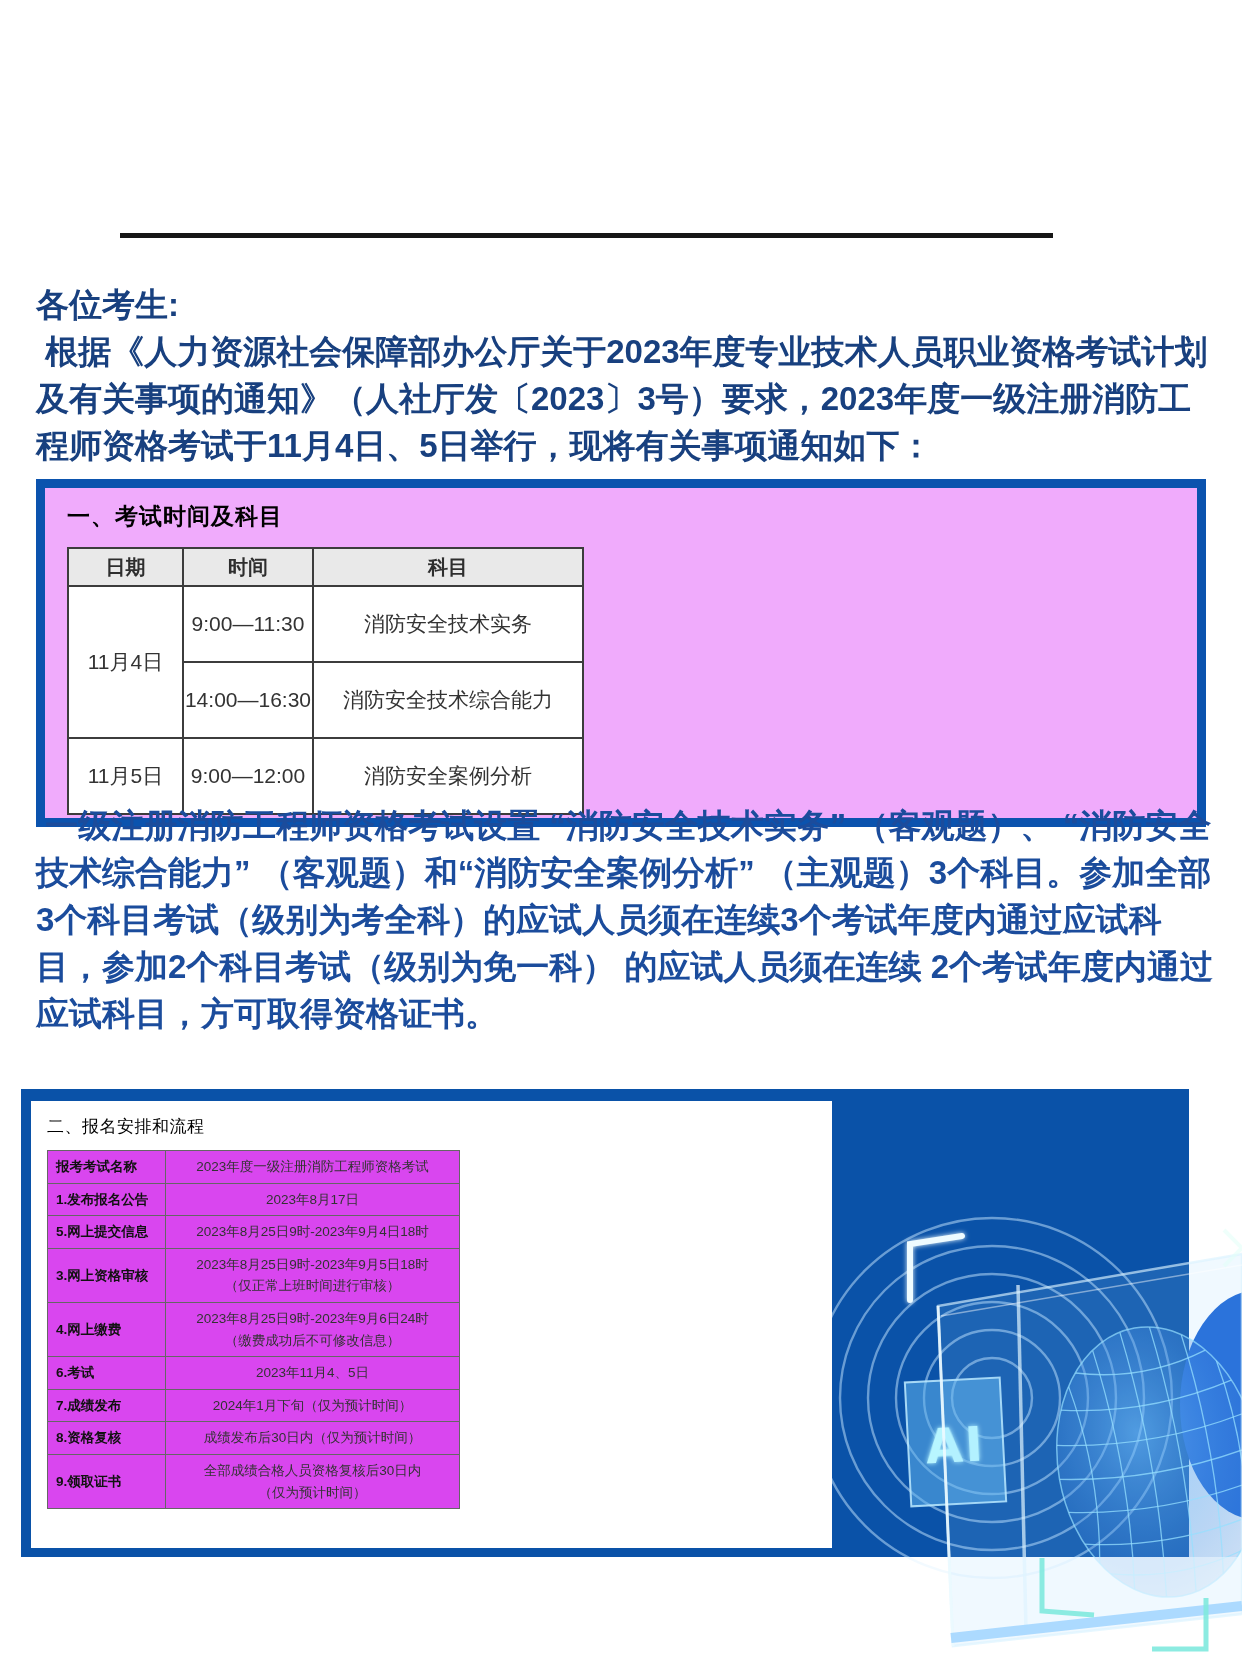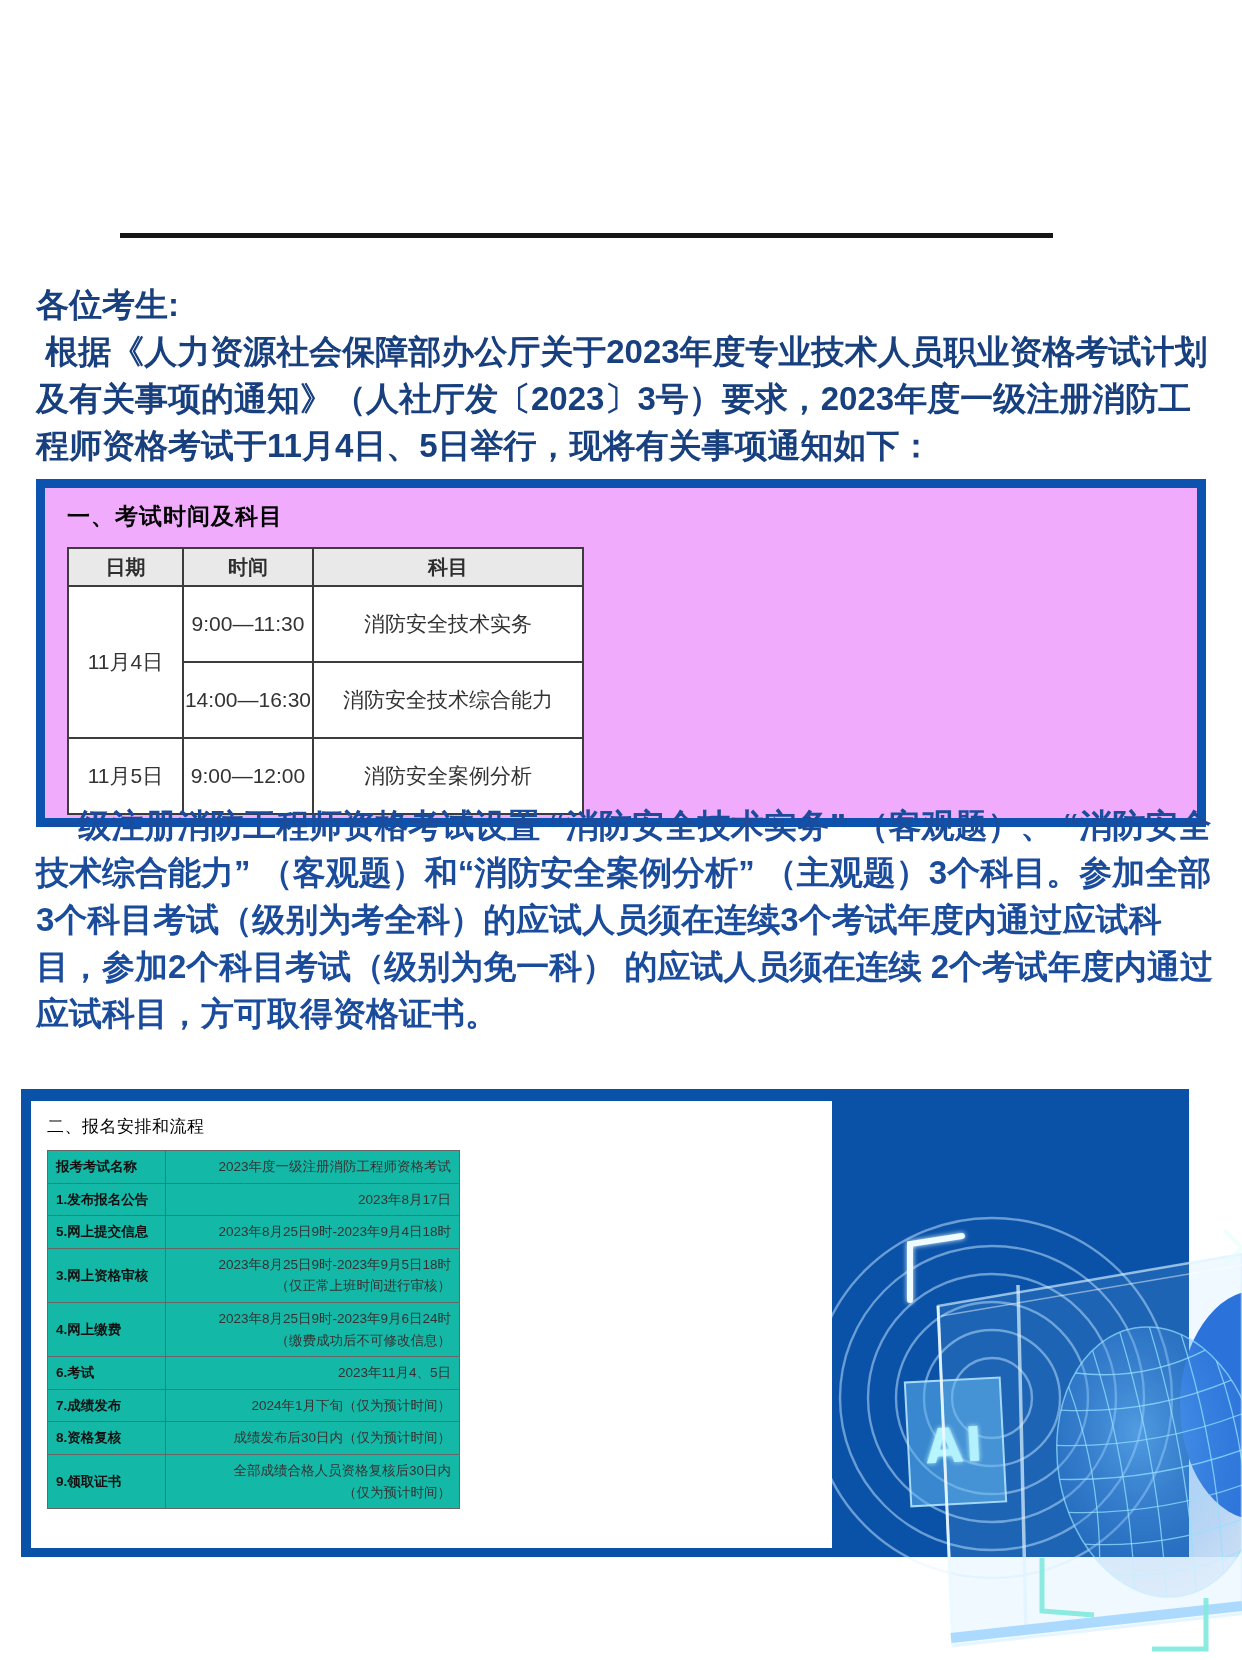--- a/index.html
+++ b/index.html
@@ -61,24 +61,24 @@
     position:absolute; top:1101px; left:31px; width:801px; height:447px;
     background:#ffffff; z-index:3; padding:14px 16px;
   }
   .card h3 { font-size:17px; font-weight:normal; color:#000; letter-spacing:0.5px; }
   table.t2 {
     border-collapse:collapse; margin-top:12px; width:412px;
     font-size:13.5px; color:#222; table-layout:fixed;
   }
   table.t2 td {
     border:1.5px solid #666; padding:5px 8px; line-height:1.6;
-    vertical-align:middle; background:#14b8a6;
+    vertical-align:middle; background:#d946ef;
   }
   table.t2 td.l { font-weight:bold; color:#111; text-align:left; }
-  table.t2 td.v { text-align:right; white-space:pre-line; color:#333; }
+  table.t2 td.v { text-align:center; white-space:pre-line; color:#333; }
 </style>
 </head>
 <body>
 
 <div class="page">
 
 
   <div class="rule"></div>
 
   <div class="intro-block">

